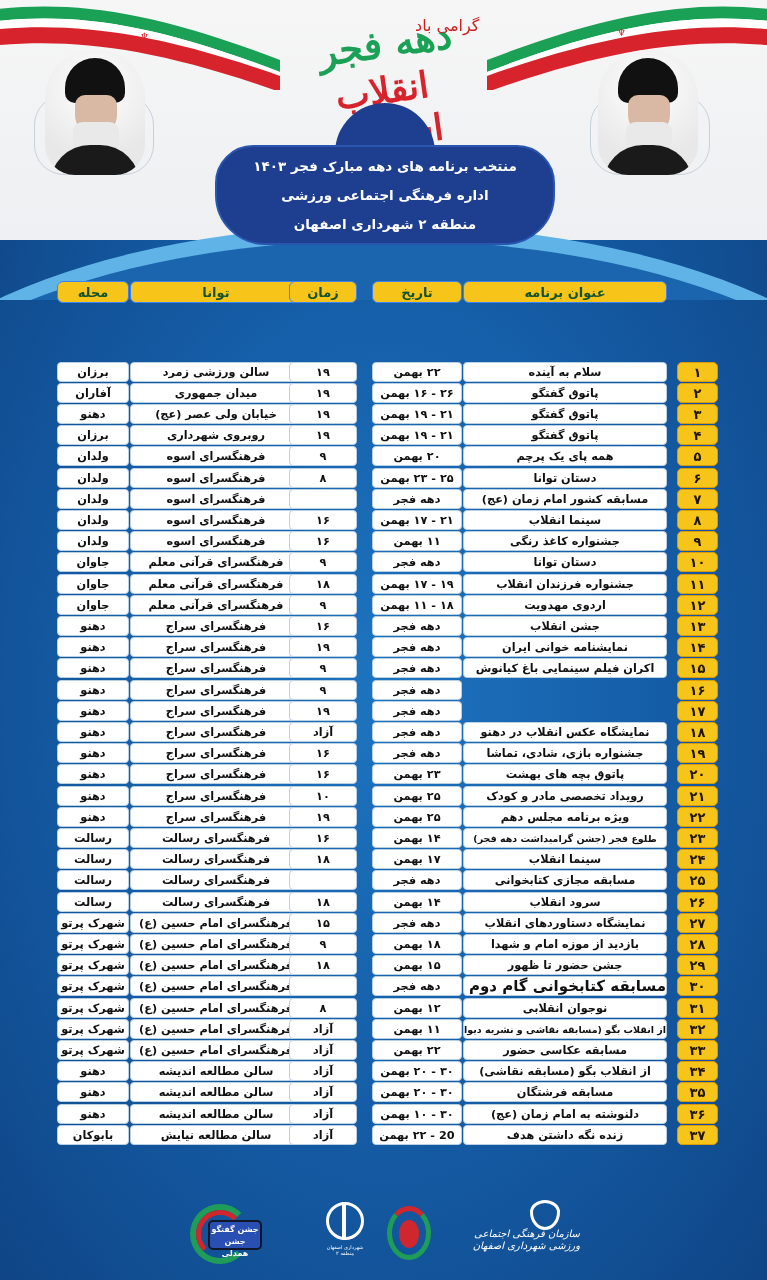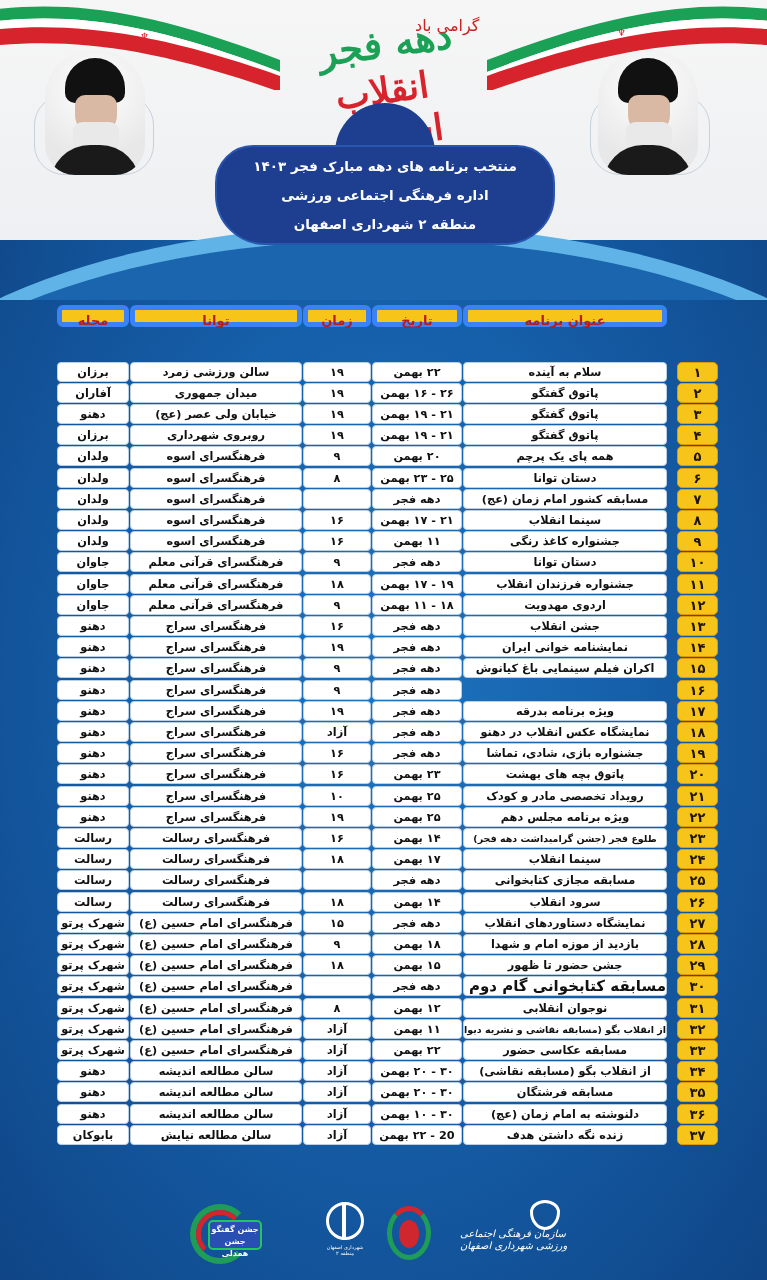--- a/index.html
+++ b/index.html
@@ -90,62 +90,62 @@
     position: absolute; left: 215px; top: 152px; width: 340px;
     text-align: center; direction: rtl; color: #fff;
     font-weight: bold; font-size: 13.5px; line-height: 29px;
   }
 
   
   .table { position: absolute; left: 57px; top: 281px; width: 662px; direction: rtl; }
   .hdr-row { position: absolute; left: 0; top: 0; height: 22px; width: 610px; }
   .hcell {
     position: absolute; top: 0; height: 22px; background: #f7c519;
-    border: 5px solid #3b82f6; border-radius: 6px;
-    font-weight: bold; font-size: 13px; color: #b91c1c;
-    text-align: center; line-height: 21px; margin-top: 24px;
+    border: 1px solid #3b82f6; border-radius: 6px;
+    font-weight: bold; font-size: 13px; color: #14532d;
+    text-align: center; line-height: 21px;
   }
   .rows { position: absolute; left: 0; top: 36px; width: 662px; }
   .row { position: absolute; left: 0; height: 21.2px; width: 662px; margin-top: 44px; }
   .cell {
     position: absolute; top: 0.5px; height: 20px; background: #fff;
     border: 1px solid #b9cfe4; border-radius: 4px;
     font-weight: bold; font-size: 11.3px; color: #111;
     text-align: center; line-height: 19px; white-space: nowrap; overflow: hidden;
   }
   .num {
     position: absolute; top: 0.5px; height: 20px; left: 620px; width: 41px;
     background: #f7c519; border: 1px solid #d99a0b; border-radius: 5px;
     font-weight: bold; font-size: 13px; color: #1f1400; text-align: center; line-height: 19px;
   }
   
   .c-hood  { left: 0;   width: 72px; }
   .c-place { left: 73px; width: 172px; }
-  .c-time  { left: 246px; width: 68px; }
+  .c-time  { left: 232px; width: 68px; }
   .c-date  { left: 315px; width: 90px; }
   .c-title { left: 406px; width: 204px; }
 
   .logos {
     position: absolute; left: 190px; top: 1200px; width: 400px; height: 70px;
   }
   .logo { position: absolute; top: 0; }
   .logo-dialog {
     left: 0; width: 75px; height: 62px;
   }
   .logo-dialog .ring {
     position: absolute; left: 0; top: 4px; width: 60px; height: 60px; border-radius: 50%;
     border: 6px solid #1f9c57; border-right-color: transparent;
   }
   .logo-dialog .ring2 {
     position: absolute; left: 6px; top: 10px; width: 48px; height: 48px; border-radius: 50%;
     border: 5px solid #d0262d; border-right-color: transparent; border-bottom-color: transparent;
   }
   .logo-dialog .plate {
     position: absolute; left: 18px; top: 20px; width: 54px; height: 30px;
-    background: #2a4fb3; border: 2px solid #22c55e; border-radius: 5px;
+    background: #2a4fb3; border: 2px solid #0f172a; border-radius: 5px;
     color: #fff; font-size: 8px; font-weight: bold; text-align: center; line-height: 12px; padding-top: 2px;
   }
   .logo-city {
     left: 130px; width: 50px; height: 60px;
   }
   .logo-city .circle {
     position: absolute; left: 6px; top: 2px; width: 38px; height: 38px; border-radius: 50%;
     border: 3px solid #fff;
   }
   .logo-city .bar {
@@ -167,21 +167,21 @@
     background: #d0262d;
   }
   .logo-org {
     left: 270px; width: 120px; height: 70px;
   }
   .logo-org .flower {
     position: absolute; left: 70px; top: 0; width: 30px; height: 30px;
     border: 3px solid #fff; border-radius: 50% 50% 50% 50% / 40% 40% 60% 60%;
   }
   .logo-org .script {
-    position: absolute; left: 0; top: 28px; width: 120px; text-align: left;
+    position: absolute; left: 0; top: 28px; width: 120px; text-align: right;
     color: #fff; font-size: 10px; font-style: italic; direction: rtl; line-height: 12px;
   }
 </style>
 </head>
 <body>
 
 <div class="top"></div>
 
 <svg class="flag left" viewBox="0 0 300 90">
   <path d="M0 10 C80 0 160 10 290 60 L290 72 C160 22 80 12 0 22 Z" fill="#1aa156"></path>
@@ -364,21 +364,20 @@
         <div class="cell c-place">فرهنگسرای سراج</div>
         <div class="cell c-time">۹</div>
         <div class="cell c-date">دهه فجر</div>
         <div class="num">۱۶</div>
       </div>
       <div class="row" style="top: 339.2px;">
         <div class="cell c-hood">دهنو</div>
         <div class="cell c-place">فرهنگسرای سراج</div>
         <div class="cell c-time">۱۹</div>
         <div class="cell c-date">دهه فجر</div>
-        <div class="cell c-title">ویژه برنامه بدرقه</div>
         <div class="num">۱۷</div>
       </div>
       <div class="row" style="top: 360.4px;">
         <div class="cell c-hood">دهنو</div>
         <div class="cell c-place">فرهنگسرای سراج</div>
         <div class="cell c-time">آزاد</div>
         <div class="cell c-date">دهه فجر</div>
         <div class="cell c-title">نمایشگاه عکس انقلاب در دهنو</div>
         <div class="num">۱۸</div>
       </div>

